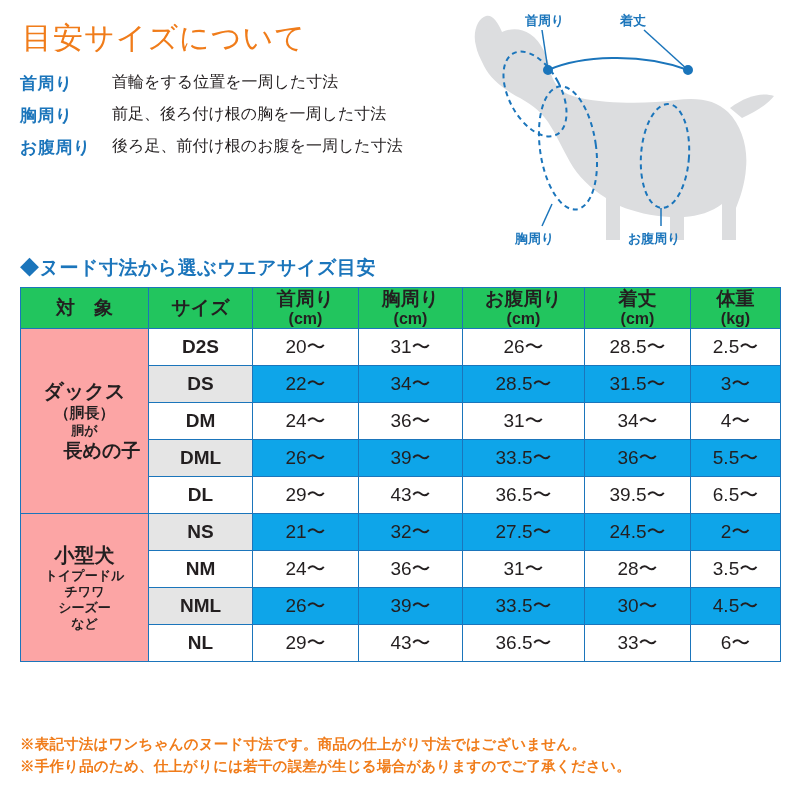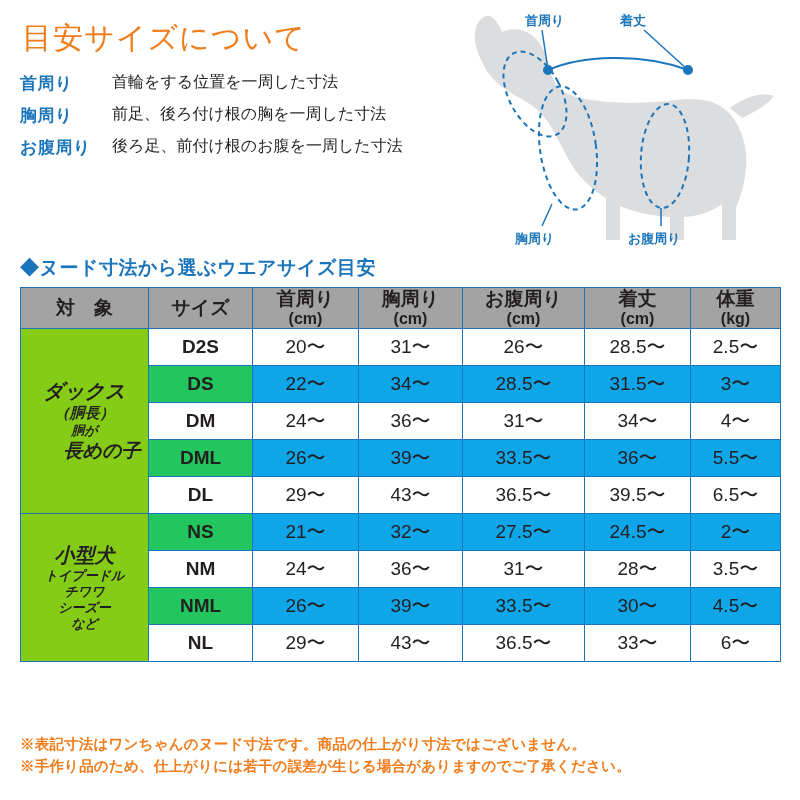--- a/index.html
+++ b/index.html
@@ -108,51 +108,50 @@
   table.sizes th, table.sizes td {
     border: 1px solid #1b75bb;
     text-align: center;
     vertical-align: middle;
     font-size: 19px;
     color: #231f20;
     padding: 0;
     height: 36px;
   }
   thead th {
-    background: #a3a3a3;
+    background: #22c55e;
     color: #1b3e6b;
     font-weight: bold;
     font-size: 17px;
     height: 48px;
     line-height: 1.15;
   }
   thead th .unit { display: block; font-size: 16px; }
   .col-target { width: 128px; }
   .col-size   { width: 104px; }
   .col-neck   { width: 106px; }
   .col-chest  { width: 104px; }
   .col-belly  { width: 122px; }
   .col-len    { width: 106px; }
   .col-weight { width: 90px; }
 
   td.group {
-    background: #84cc16;
+    background: #fca5a5;
     color: #1b75bb;
     font-weight: bold;
     line-height: 1.25;
     padding: 2px 0;
-    font-style: italic;
   }
   td.group .g1 { font-size: 20px; display: block; }
   td.group .g2 { font-size: 15px; display: block; }
   td.group .g3 { font-size: 13px; display: block; color: #231f20; font-weight: bold; }
   td.group .g4 { font-size: 19px; display: block; color: #231f20; font-weight: bold; margin-left: 35px; }
   td.sizecode { font-weight: bold; font-size: 21px; }
   tbody tr.alt td.val { background: #0ea5e9; }
-  tbody tr.alt td.sizecode { background: #22c55e; }
+  tbody tr.alt td.sizecode { background: #e5e5e5; }
 
   
   .notes {
     position: absolute;
     left: 20px;
     top: 733px;
     width: 770px;
   }
   .note {
     color: #f07c1a;

